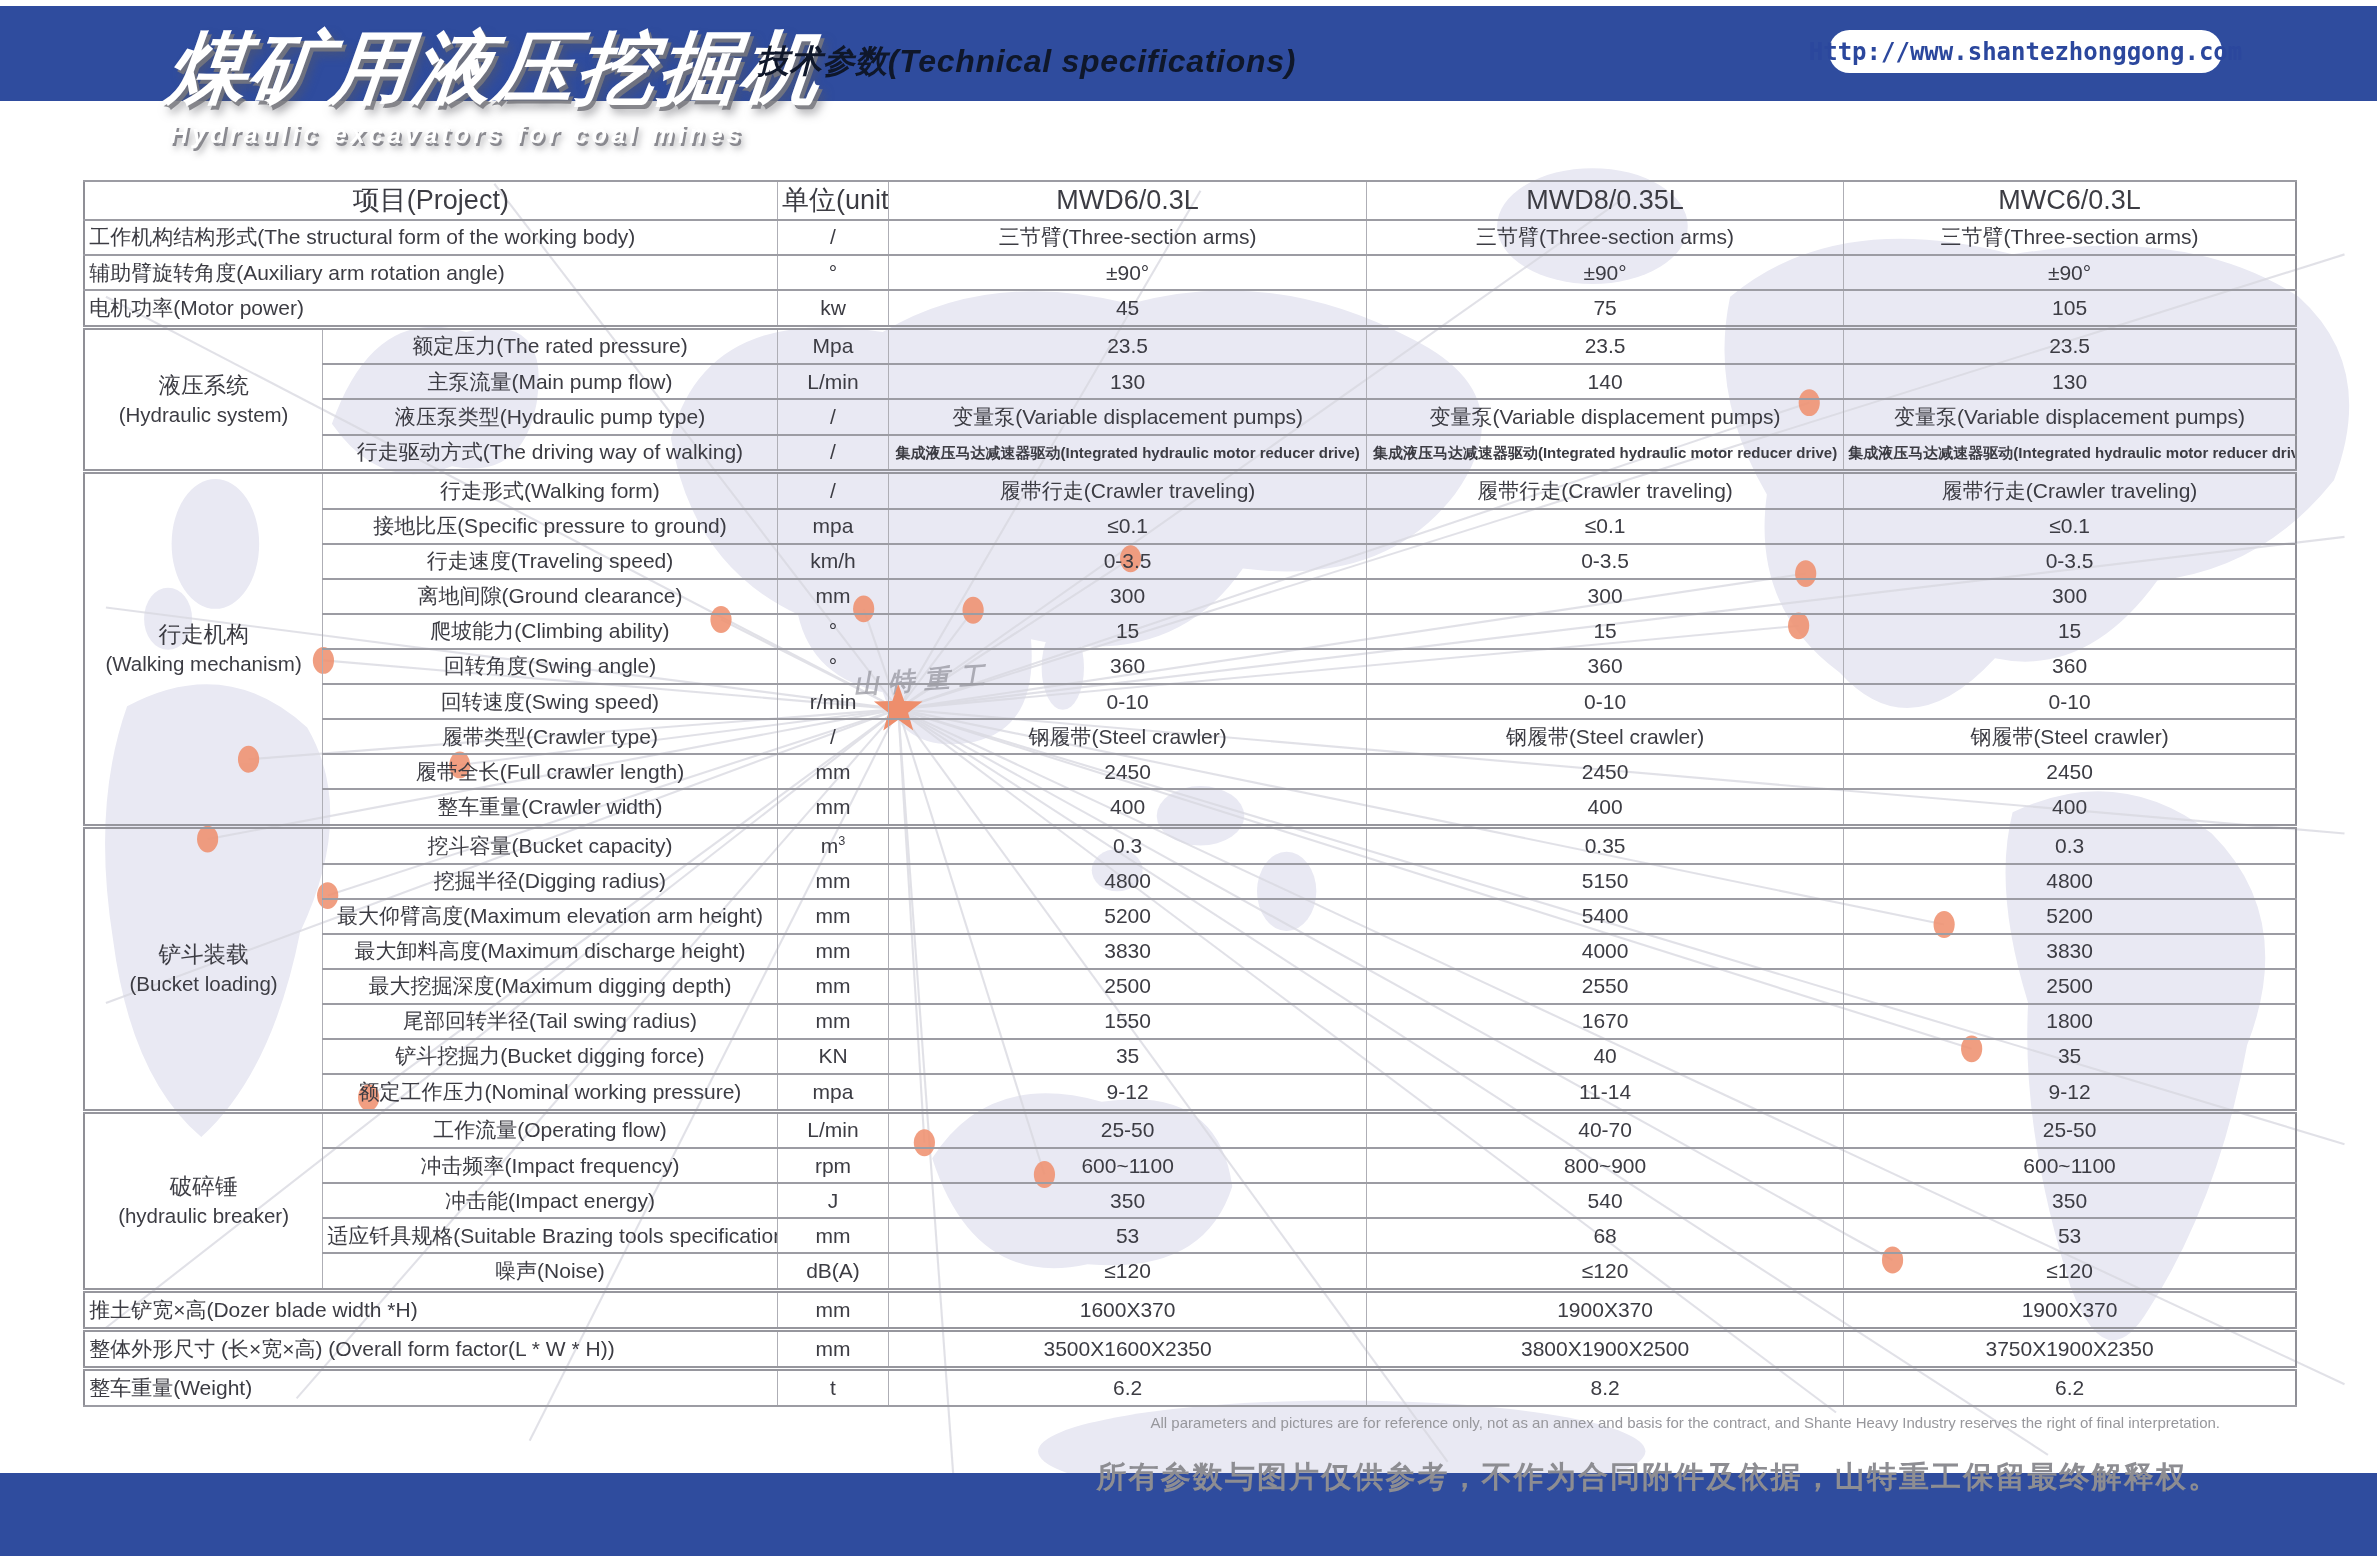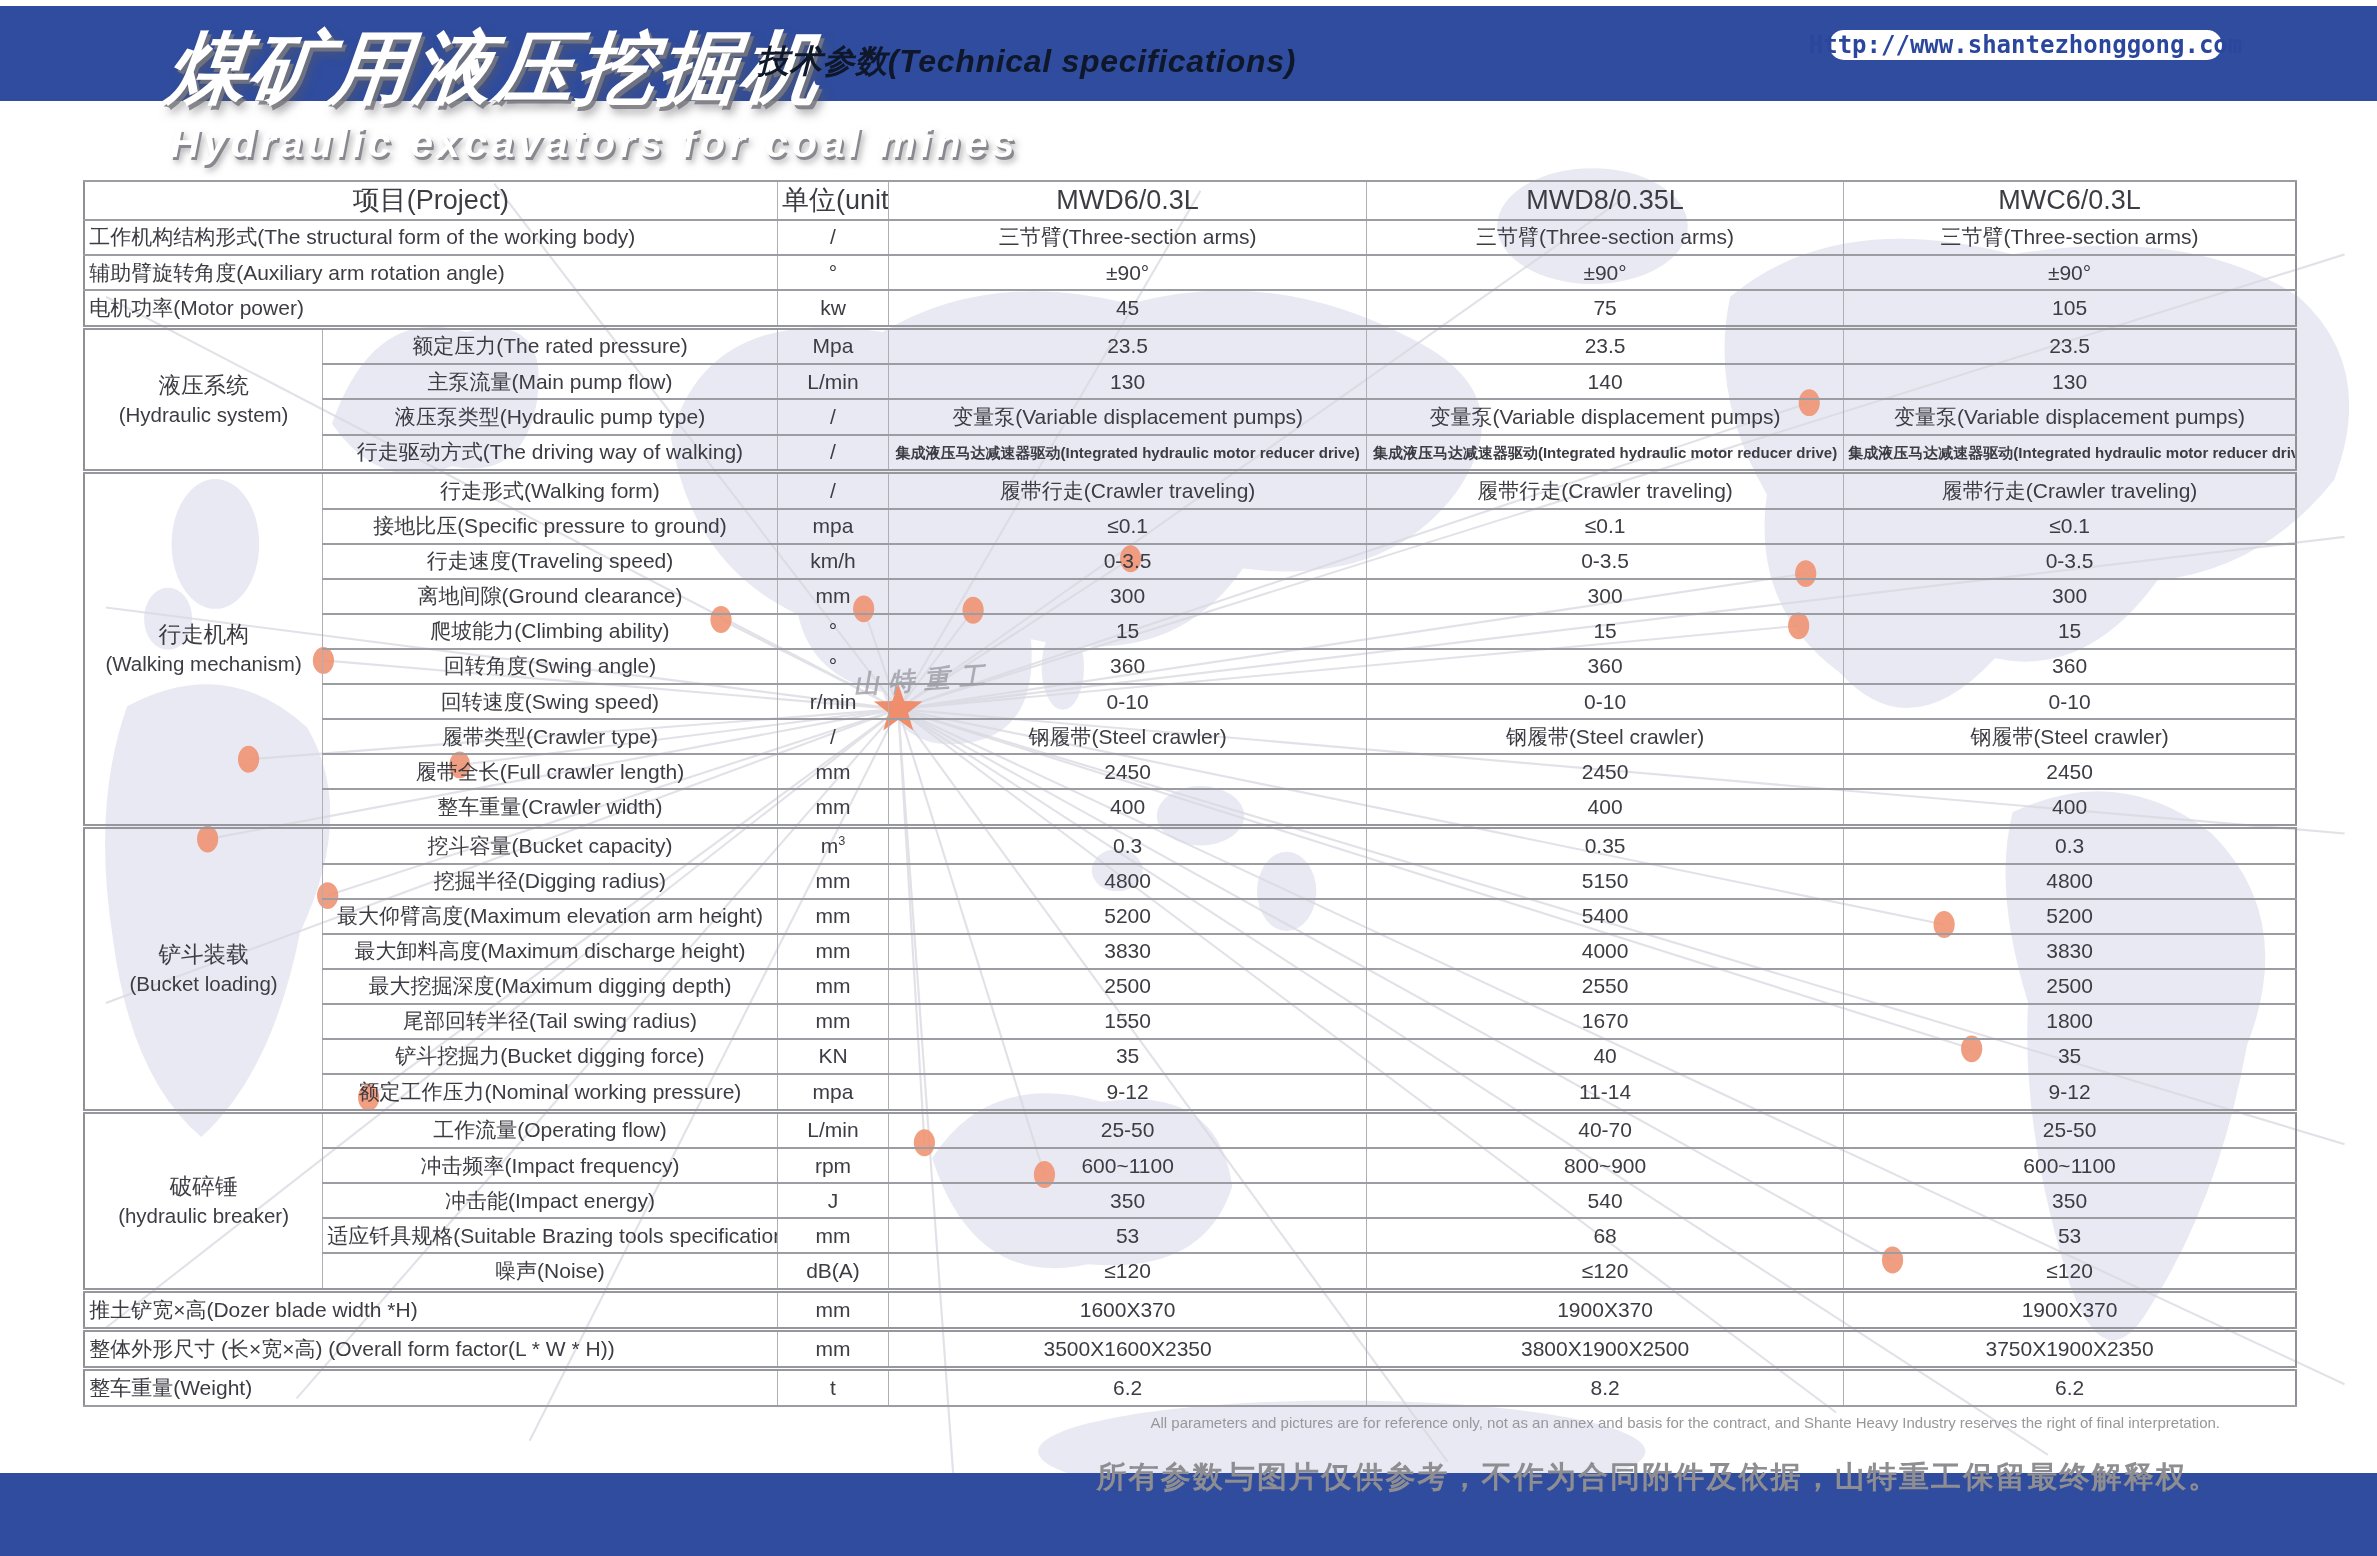--- a/index.html
+++ b/index.html
@@ -16,31 +16,31 @@
     background:#2f4c9e;z-index:1;
   }
   .brand-cn{
     position:absolute;left:168px;top:15.5px;z-index:3;
     font-size:79px;font-weight:900;font-style:italic;letter-spacing:2.8px;
     color:#ffffff;transform:skewX(-6deg);white-space:nowrap;
     text-shadow:3.5px 4.2px 0 rgba(120,120,126,.85), 6.4px 7.8px 10px rgba(90,90,96,.55);
   }
   .brand-en{
     position:absolute;left:170px;top:120px;z-index:3;
-    font-size:41px;font-weight:700;font-style:italic;letter-spacing:4.2px;
+    font-size:25px;font-weight:700;font-style:italic;letter-spacing:4.2px;
     color:#ffffff;white-space:nowrap;
     text-shadow:2.1px 2.8px 0 rgba(128,128,134,.9), 4.2px 5.7px 6.4px rgba(100,100,106,.5);
   }
   .section-title{
     position:absolute;left:757px;top:40px;z-index:3;
     font-size:32px;font-weight:700;font-style:italic;letter-spacing:0.7px;
     color:#0f172a;white-space:nowrap;
   }
   .url-pill{
-    position:absolute;left:1829px;top:30px;width:393px;height:30px;z-index:3;
+    position:absolute;left:1829px;top:30px;width:393px;height:43px;z-index:3;
     background:#ffffff;border-radius:20.5px;display:flex;align-items:center;justify-content:center;
     cursor:pointer;
   }
   .url-pill span{
     font-family:"DejaVu Sans Mono", monospace;
     font-size:24px;font-weight:700;color:#2b479d;letter-spacing:0px;white-space:nowrap;
   }
   
   .table-wrap{position:absolute;left:83px;top:180px;width:2214px;height:1227px;z-index:2;}
   table.spec{

